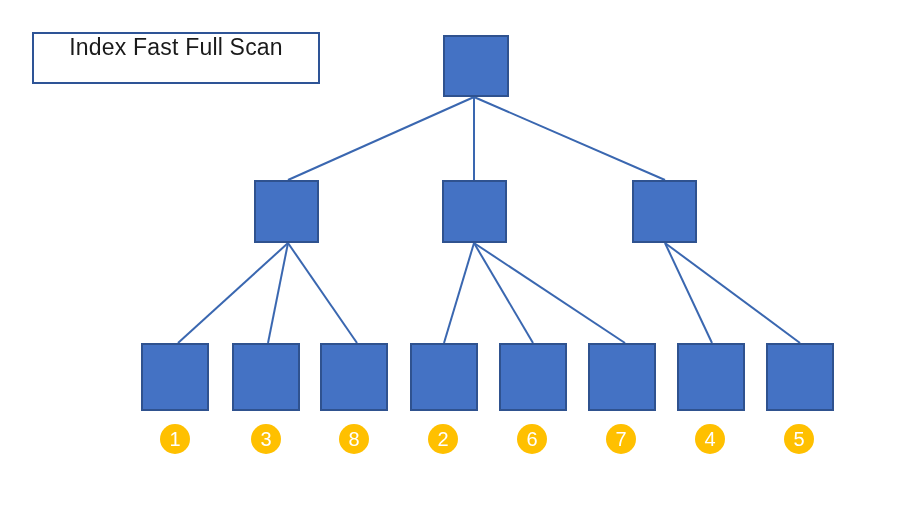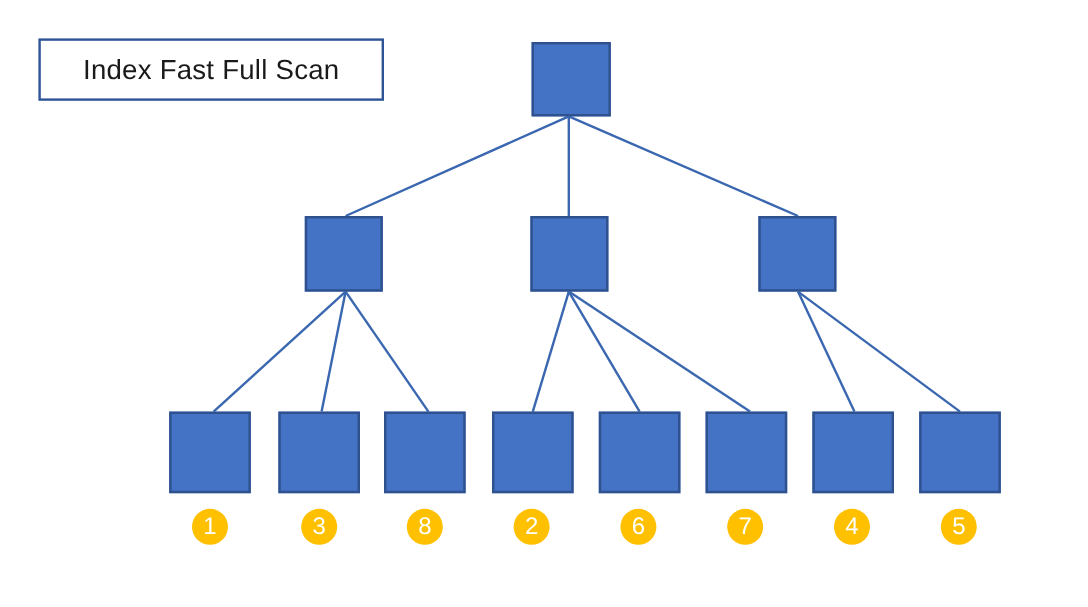--- a/index.html
+++ b/index.html
@@ -45,21 +45,20 @@
     font-weight: 400;
     line-height: 1;
     letter-spacing: 0px;
   }
   .title-box {
     position: absolute;
     background: #ffffff;
     border: 2px solid #2E5496;
     box-sizing: border-box;
     display: flex;
-    align-items: center;
     justify-content: center;
     padding: 0 14px;
   }
   .title-text {
     font-family: "Liberation Sans", sans-serif;
     font-size: 23px;
     color: #1a1a1a;
     white-space: nowrap;
     letter-spacing: 0.2px;
   }

